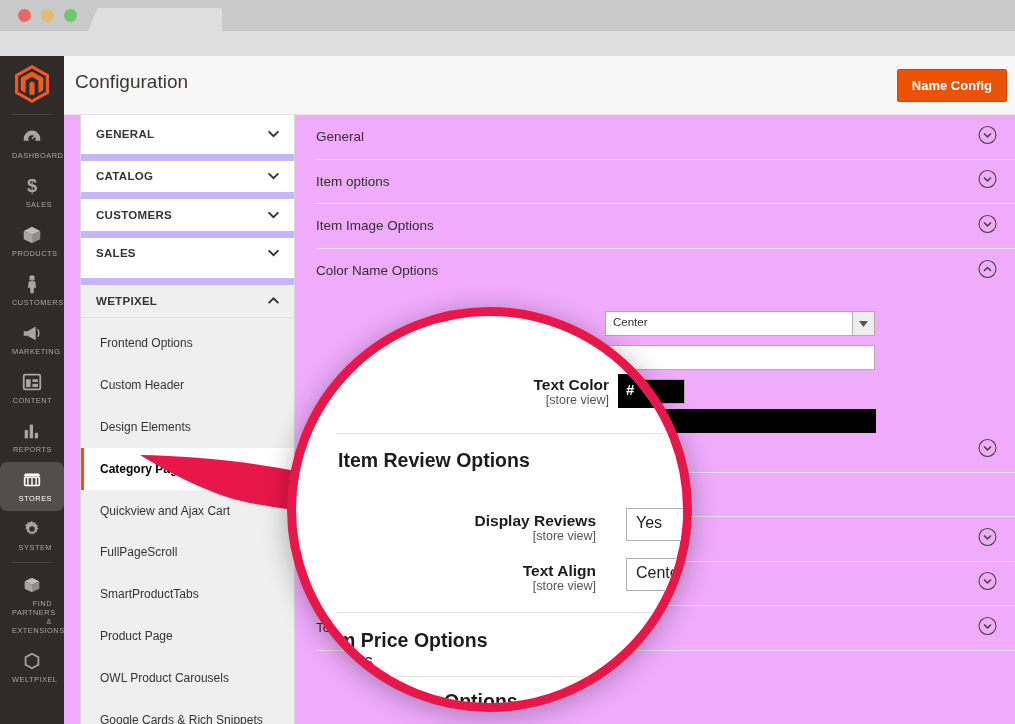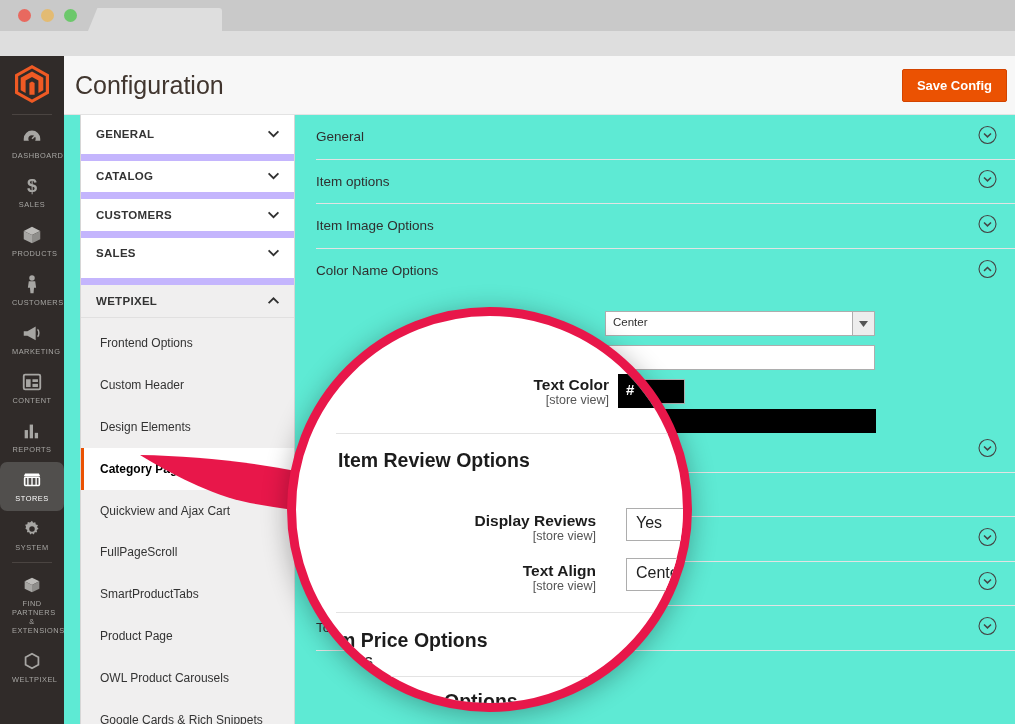--- a/index.html
+++ b/index.html
@@ -36,48 +36,48 @@
   .admin-sidebar {
     position: absolute; left: 0; top: 56px; width: 64px; height: 668px;
     background: #302b29;
   }
   .logo-wrap {
     height: 56px; display: flex; align-items: center; justify-content: center;
   }
   .m-logo { width: 34px; height: 38px; }
   .sb-sep { height: 1px; margin: 2px 12px 4px; background: #4a4441; }
   .sb-item {
-    padding: 7px 12px 8px; text-align: center; cursor: pointer;
+    padding: 7px 12px 8px; text-align: right; cursor: pointer;
   }
   .sb-item.active { background: #514f4d; border-radius: 7px; }
   .sb-ico { display: block; margin: 0 auto 3px; height: 22px; }
   .sb-lbl {
     display: block; font-size: 7.4px; letter-spacing: .5px;
     color: #a7a6a3; line-height: 1.22; text-transform: uppercase;
   }
   .sb-item.active .sb-lbl { color: #ffffff; }
 
   
   .page-head {
     position: absolute; left: 64px; top: 56px; width: 951px; height: 59px;
     background: #f7f7f7; border-bottom: 1px solid #e3e3e3;
   }
   .page-title {
     position: absolute; left: 11px; top: 15px;
-    font-size: 25px; font-weight: 300; color: #41362f;
+    font-size: 19px; font-weight: 300; color: #41362f;
   }
   .save-btn {
     position: absolute; right: 8px; top: 13px;
     background: #eb5202; color: #fff; border: 1px solid #d34400;
     font-size: 13px; font-weight: bold; padding: 8px 14px;
     border-radius: 2px; cursor: pointer;
   }
 
   
-  .content { position: absolute; left: 64px; top: 115px; width: 951px; height: 609px; background: #5eead4; }
+  .content { position: absolute; left: 64px; top: 115px; width: 951px; height: 609px; background: #f0abfc; }
 
   
   .config-nav {
     position: absolute; left: 16px; top: 0px; width: 215px;
     background: #fff; border: 1px solid #d6d6d6; border-top: none;
   }
   .nav-sec {
     height: 38.5px; display: flex; align-items: center; justify-content: space-between;
     padding: 0 14px 0 15px; border-top: 7px solid #c4b5fd; cursor: pointer;
   }
@@ -278,21 +278,21 @@
     <div class="sb-item">
       <svg class="sb-ico" viewBox="0 0 24 24" width="24" height="22">
         <polygon points="12,4 19,8 19,16 12,20 5,16 5,8" fill="none" stroke="#a7a6a3" stroke-width="1.9"></polygon>
       </svg>
       <span class="sb-lbl">WELTPIXEL</span>
     </div>
   </div>
 
   <div class="page-head">
     <div class="page-title">Configuration</div>
-    <button class="save-btn">Save Config</button>
+    <button class="save-btn">Name Config</button>
   </div>
 
   <div class="content">
 
     <div class="config-nav">
       <div class="nav-sec">
         <span class="t">GENERAL</span>
         <svg class="chev" viewBox="0 0 14 9">
             <path d="M1.5 1.5L7 7l5.5-5.5" stroke="#303030" stroke-width="2" fill="none"></path>
           </svg>

